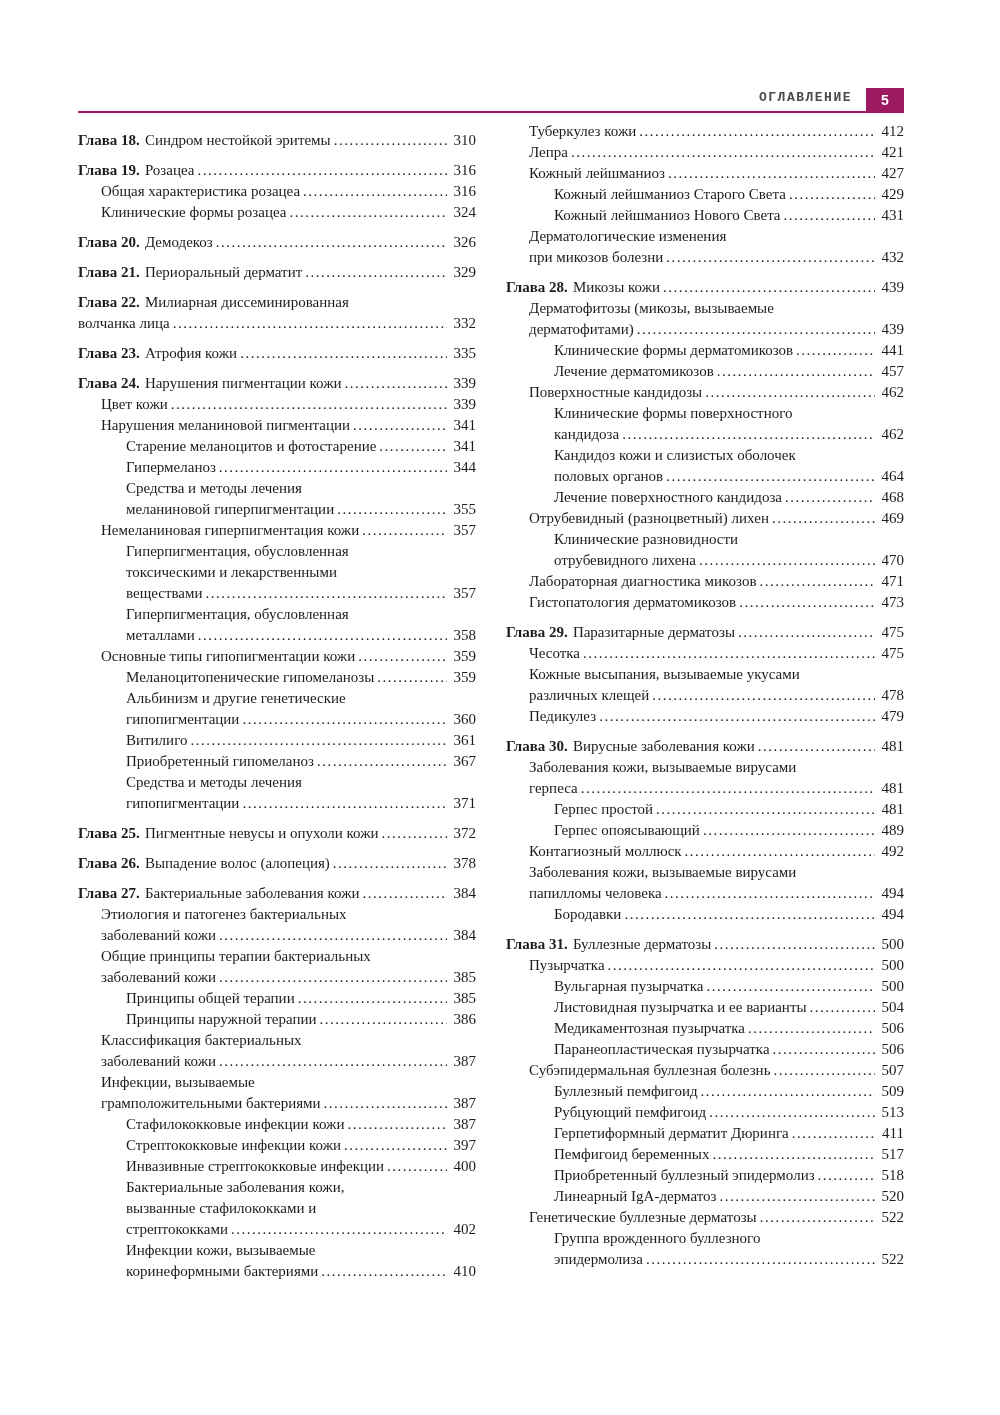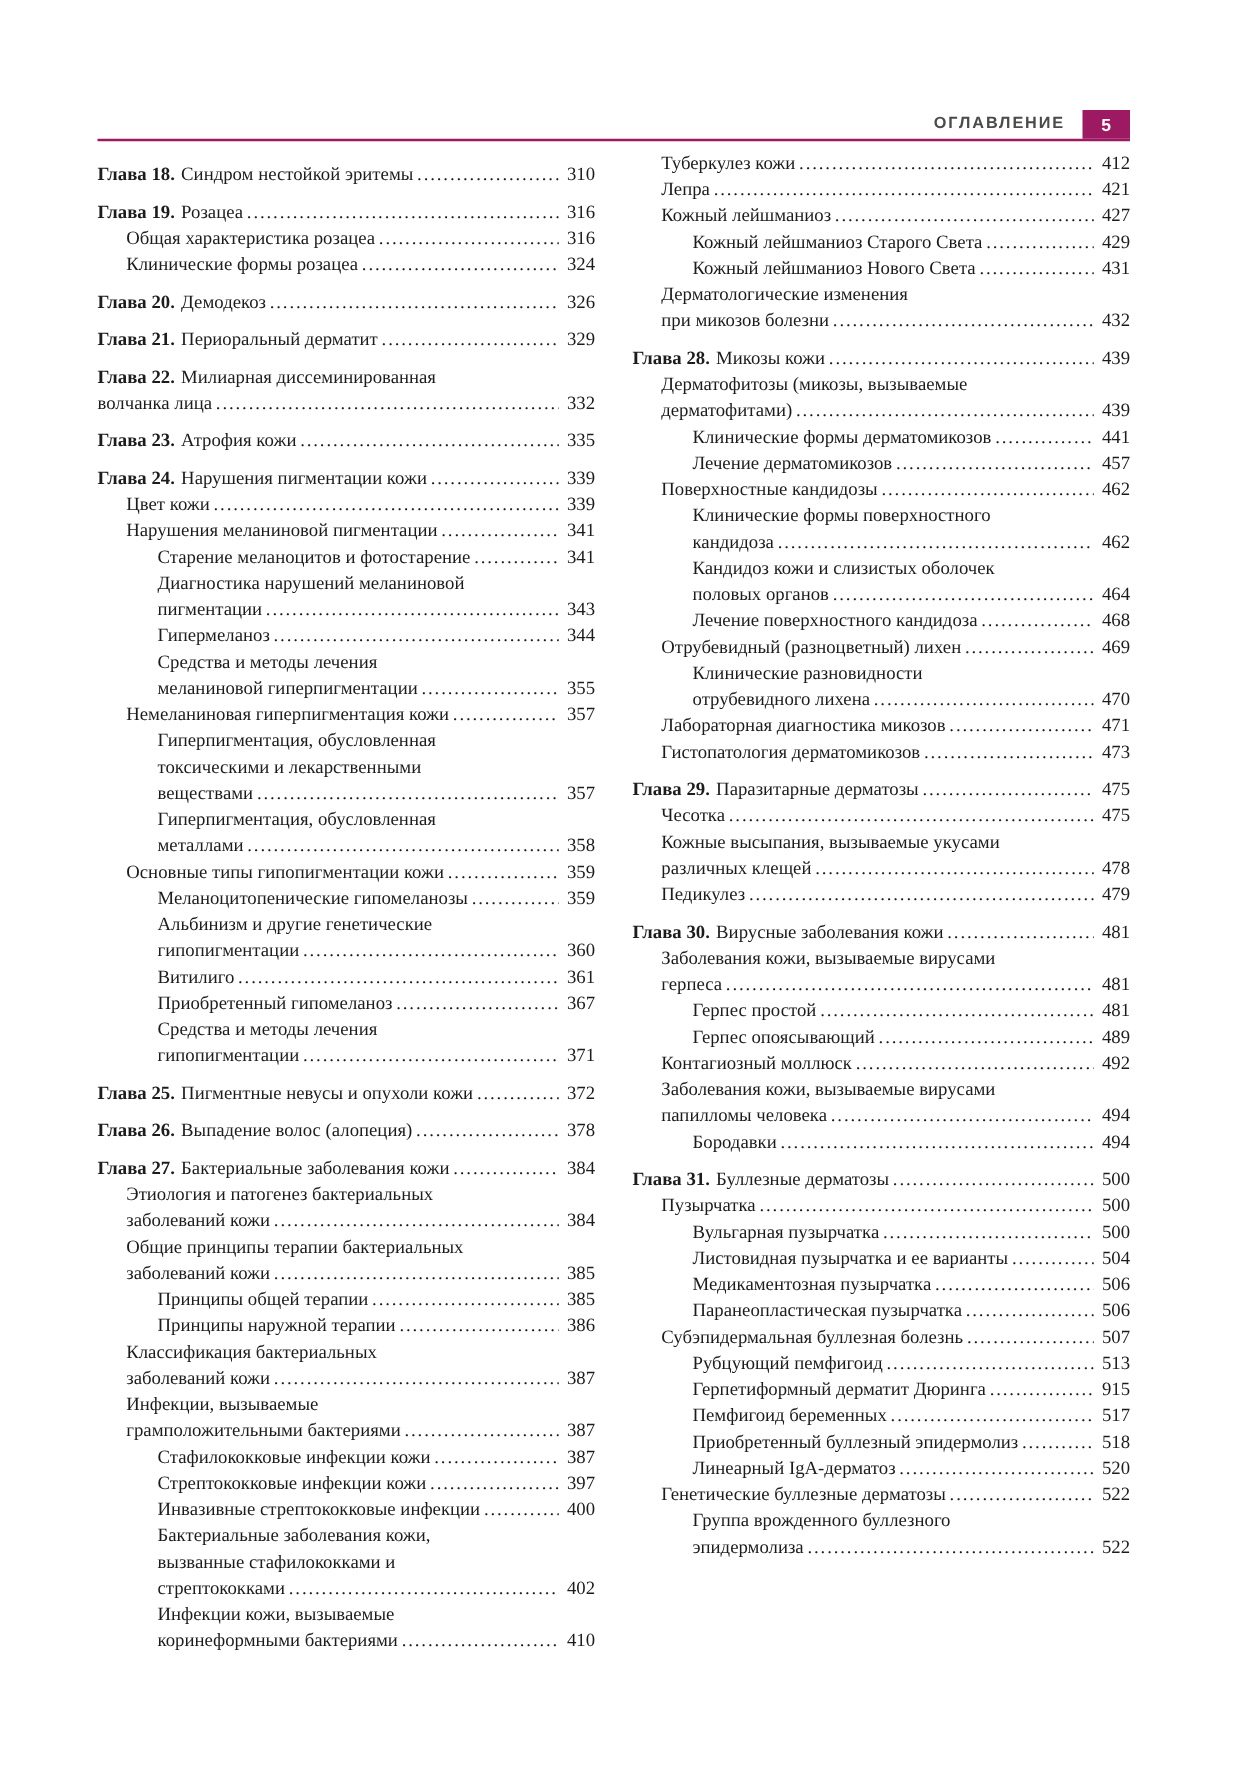--- a/index.html
+++ b/index.html
@@ -19,21 +19,21 @@
   .page { padding: 0 96px 0 78px; }
   .page-header {
     margin-top: 88px;
     display: flex;
     justify-content: flex-end;
     align-items: flex-end;
     gap: 14px;
     border-bottom: 2px solid var(--accent);
   }
   .header-title {
-    font-family: Liberation Sans, sans-serif;
+    font-family: Liberation Mono, monospace;
     font-size: 13px;
     font-weight: bold;
     letter-spacing: 1.5px;
     color: var(--header-text);
     padding-bottom: 6px;
   }
   .page-badge {
     font-family: "Liberation Sans", sans-serif;
     background: var(--accent);
     color: #ffffff;
@@ -171,30 +171,20 @@
         </div>
         <div class="entry lvl2">
           <div class="row">
             <span class="entry-text">Старение меланоцитов и фотостарение</span>
             <span class="dots"></span>
             <span class="pagenum">341</span>
           </div>
         </div>
         <div class="entry lvl2">
           <div class="row">
-            <span class="entry-text">Диагностика нарушений меланиновой</span>
-          </div>
-          <div class="row">
-            <span class="entry-text">пигментации</span>
-            <span class="dots"></span>
-            <span class="pagenum">343</span>
-          </div>
-        </div>
-        <div class="entry lvl2">
-          <div class="row">
             <span class="entry-text">Гипермеланоз</span>
             <span class="dots"></span>
             <span class="pagenum">344</span>
           </div>
         </div>
         <div class="entry lvl2">
           <div class="row">
             <span class="entry-text">Средства и методы лечения</span>
           </div>
           <div class="row">
@@ -680,30 +670,37 @@
         </div>
         <div class="entry lvl1">
           <div class="row">
             <span class="entry-text">Субэпидермальная буллезная болезнь</span>
             <span class="dots"></span>
             <span class="pagenum">507</span>
           </div>
         </div>
         <div class="entry lvl2">
           <div class="row">
+            <span class="entry-text">Буллезный пемфигоид</span>
+            <span class="dots"></span>
+            <span class="pagenum">509</span>
+          </div>
+        </div>
+        <div class="entry lvl2">
+          <div class="row">
             <span class="entry-text">Рубцующий пемфигоид</span>
             <span class="dots"></span>
             <span class="pagenum">513</span>
           </div>
         </div>
         <div class="entry lvl2">
           <div class="row">
             <span class="entry-text">Герпетиформный дерматит Дюринга</span>
             <span class="dots"></span>
-            <span class="pagenum">915</span>
+            <span class="pagenum">411</span>
           </div>
         </div>
         <div class="entry lvl2">
           <div class="row">
             <span class="entry-text">Пемфигоид беременных</span>
             <span class="dots"></span>
             <span class="pagenum">517</span>
           </div>
         </div>
         <div class="entry lvl2">

